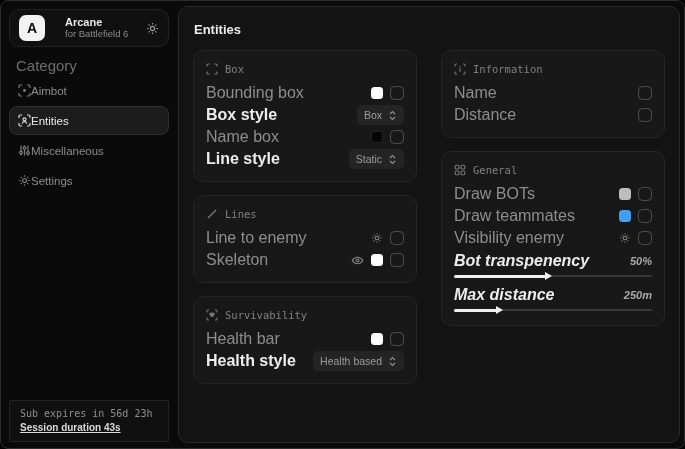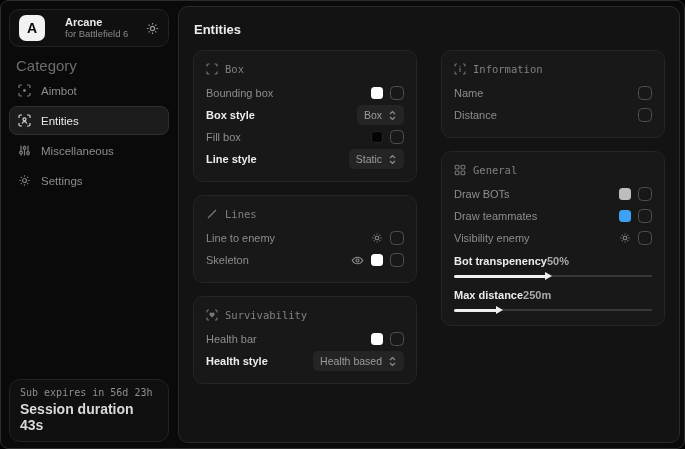--- a/index.html
+++ b/index.html
@@ -20,72 +20,72 @@
     color:#0a0a0a;font-weight:bold;font-size:14px;
     display:flex;align-items:center;justify-content:center;flex:0 0 auto;
   }
   .brand-text{margin-left:20px;flex:1;line-height:1.15;}
   .brand-title{font-size:11px;font-weight:bold;color:#e9e9e9;}
   .brand-sub{font-size:9.5px;color:#8a8a8a;}
   .brand-gear{color:#9a9a9a;display:flex;}
   .category{margin:10px 0 2px 15px;font-size:15px;color:#6d6d6d;}
   .nav{padding:0 8px;}
   .nav-item{
-    display:flex;align-items:center;gap:10px;height:29px;margin-top:1px;
+    display:flex;align-items:center;height:29px;margin-top:1px;
     padding:0 8px;border:1px solid transparent;border-radius:8px;
     font-size:11.5px;color:#8c8c8c;cursor:default;
   }
   .nav-item .nicon{display:flex;color:#7c7c7c;}
   .nav-item.active{background:#1c1c1c;border-color:#2f2f2f;color:#e9e9e9;}
   .nav-item.active .nicon{color:#d8d8d8;}
   .sub-box{
     position:absolute;left:8px;right:8px;bottom:6px;
-    border:1px solid #232323;border-radius:11px;background:#101010;
+    border:1px solid #232323;border-radius:1px;background:#101010;
     padding:7px 10px 8px;
   }
   .sub-line1{font-family:"DejaVu Sans Mono",monospace;font-size:10px;color:#8f8f8f;}
-  .sub-line2{font-size:14px;font-weight:bold;color:#dadada;margin-top:3px;}
+  .sub-line2{font-size:10px;font-weight:bold;color:#dadada;margin-top:3px;text-decoration:underline;}
   
   .main{
     position:absolute;left:177px;top:5px;right:4px;bottom:5px;
     background:#131313;border:1px solid #2a2a2a;border-radius:10px;
     padding:13px 14px;
   }
   .page-title{font-size:13px;font-weight:bold;color:#ececec;margin:2px 0 13px 1px;}
   .cols{display:flex;gap:24px;align-items:flex-start;}
   .col{display:flex;flex-direction:column;gap:13px;flex:1;min-width:0;}
   .card{
     background:#181818;border:1px solid #252525;border-radius:10px;
     padding:10px 12px 11px;
   }
   .card-header{
     display:flex;align-items:center;gap:7px;margin:2px 0 7px;
     font-family:"DejaVu Sans Mono",monospace;font-size:10.5px;color:#808080;
   }
   .card-header .hicon{display:flex;color:#777;}
   .row{display:flex;align-items:center;justify-content:space-between;height:22px;}
-  .row-label{font-size:11px;color:#8d8d8d;}
+  .row-label{font-size:16px;color:#8d8d8d;}
   .row-label.bold{color:#ececec;font-weight:bold;}
   .controls{display:flex;align-items:center;gap:7px;}
   .swatch{width:12px;height:12px;border-radius:3.5px;flex:0 0 auto;}
   .swatch.dark{border:1px solid #242424;}
   .checkbox{
     width:14px;height:14px;border:1.5px solid #4f4f4f;border-radius:4.5px;
     background:transparent;flex:0 0 auto;
   }
   .select{
     display:flex;align-items:center;gap:6px;height:20px;
     background:#242424;border-radius:5px;padding:0 7px;
     font-size:10.5px;color:#9c9c9c;
   }
   .select .sicon{display:flex;color:#8d8d8d;}
   .icon-btn{display:flex;color:#8a8a8a;}
   
   .slider-group{margin-top:3px;margin-bottom:6px;}
-  .slider-head{display:flex;align-items:center;justify-content:flex-start;height:18px;}
+  .slider-head{display:flex;align-items:center;justify-content:space-between;height:18px;font-style:italic;}
   .slider-value{font-size:11px;font-weight:bold;color:#a9a9a9;}
   .slider-track{position:relative;height:8px;margin-top:2px;}
   .slider-rail{position:absolute;left:0;right:0;top:3px;height:2px;background:#383838;border-radius:2px;}
   .slider-fill{position:absolute;left:0;top:2.5px;height:3px;background:#f0f0f0;border-radius:2px;}
   .slider-thumb{
     position:absolute;top:0;width:0;height:0;margin-left:-2px;
     border-top:4px solid transparent;border-bottom:4px solid transparent;
     border-left:7px solid #f0f0f0;
   }
 </style>
@@ -195,21 +195,21 @@
               <span>Box</span>
               <span class="sicon">
                 <svg width="9" height="11" viewBox="0 0 9 11" fill="none" stroke="currentColor" stroke-width="1.2">
                   <path d="M2 4l2.5-2.5L7 4M2 7l2.5 2.5L7 7"></path>
                 </svg>
               </span>
             </span>
           </div>
 
           <div class="row">
-            <span class="row-label">Fill box</span>
+            <span class="row-label">Name box</span>
             <span class="controls">
               <span class="swatch dark" style="background: rgb(5, 5, 5);"></span>
               <span class="checkbox"></span>
             </span>
           </div>
 
           <div class="row">
             <span class="row-label bold">Line style</span>
             <span class="select">
               <span>Static</span>

